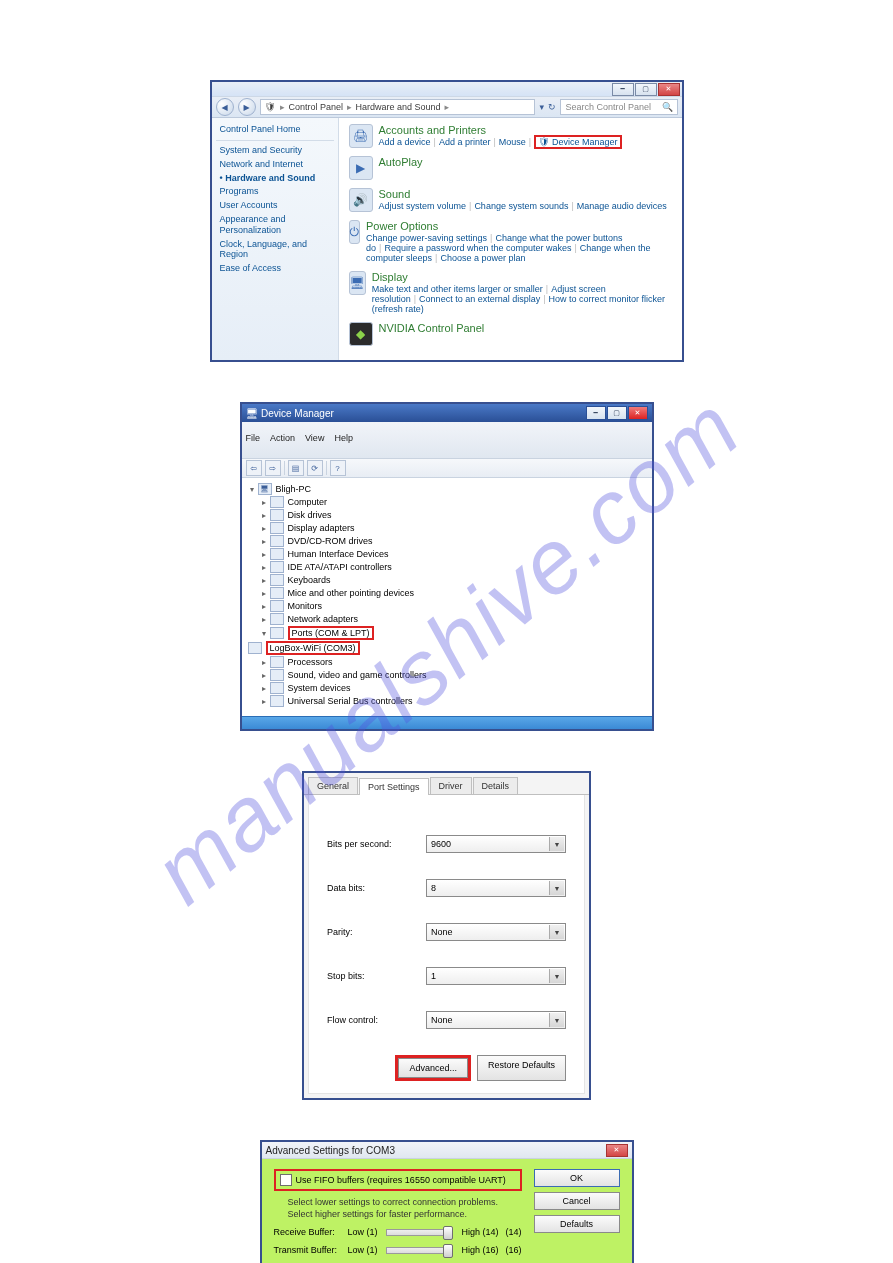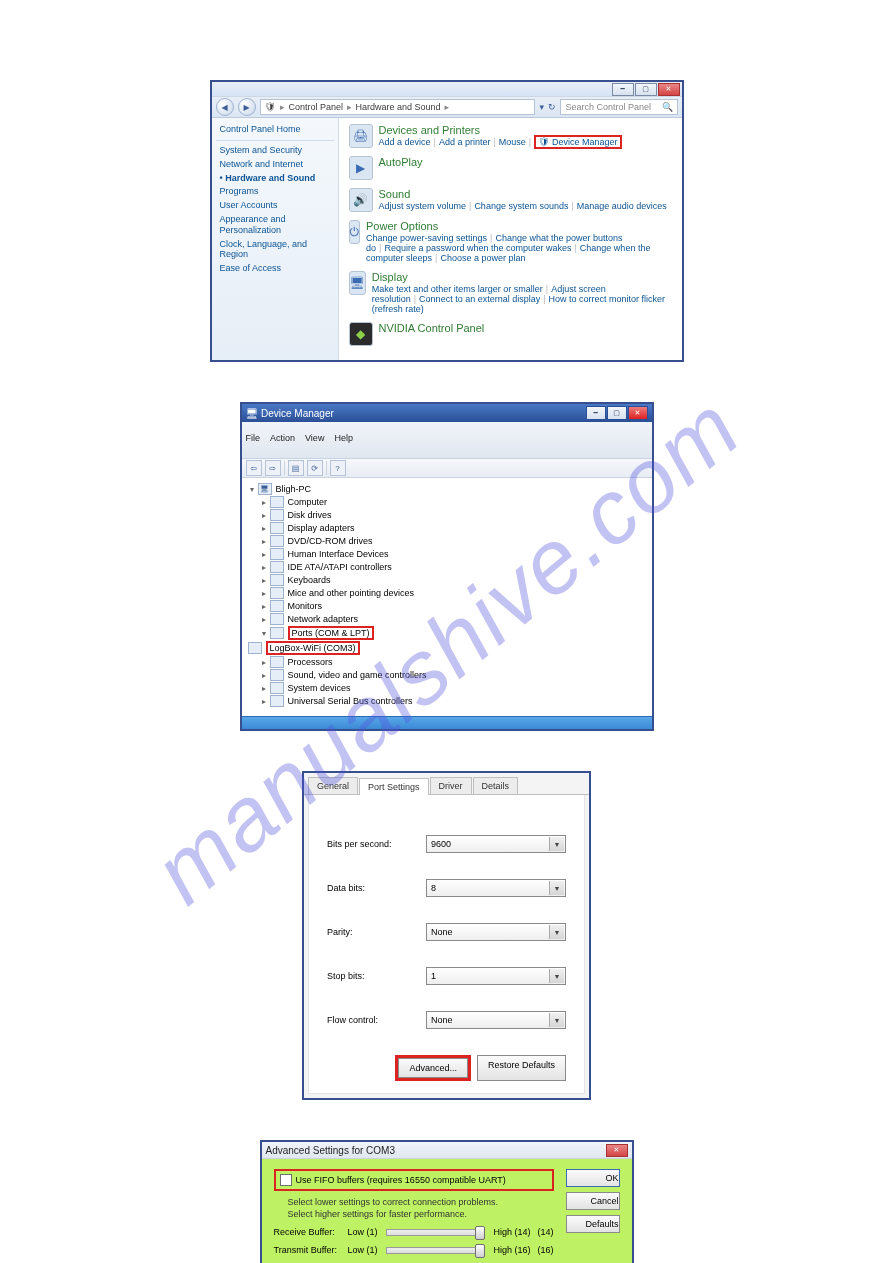--- a/index.html
+++ b/index.html
@@ -74,21 +74,21 @@
   .slrow{display:flex;align-items:center;margin:8px 0}
   .slrow label{min-width:70px}
   .low{margin:0 4px}
   .slider{flex:1;height:5px;border:1px solid #9a9a9a;background:linear-gradient(#eee,#ddd);position:relative;margin:0 4px}
   .thumb{position:absolute;right:-3px;top:-4px;width:8px;height:12px;background:linear-gradient(#fff,#cfcfcf);border:1px solid #6f6f6f;border-radius:2px}
   .high{margin:0 3px 0 6px}
   .val{width:20px;text-align:right}
   .comrow{display:flex;align-items:flex-end;margin-top:18px}
   .comrow .combo{width:60px;margin-left:6px}
   .as-right{display:flex;flex-direction:column;gap:5px}
-  .as-right .wbtn{width:52px;text-align:right;padding:3px 0}
+  .as-right .wbtn{width:52px;text-align:center;padding:3px 16px}
 </style>
 </head>
 <body>
 
 <div class="page">
   <div class="watermark">manualshive.com</div>
 
   <div class="shot cp">
     <div class="titlebar">
       <div class="winbtn">━</div>
@@ -126,21 +126,21 @@
             <div class="navitem">User Accounts</div>
             <div class="navitem">Appearance and Personalization</div>
             <div class="navitem">Clock, Language, and Region</div>
             <div class="navitem">Ease of Access</div>
           </div>
       </div>
       <div class="cp-main" id="cp-cats">
           <div class="cat">
             <div class="caticon">🖨</div>
             <div class="catbody">
-              <div class="cattitle">Devices and Printers</div>
+              <div class="cattitle">Accounts and Printers</div>
               <div class="catlinks"><span>Add a device</span><span class="pipe">|</span><span>Add a printer</span><span class="pipe">|</span><span>Mouse</span><span class="pipe">|</span><span class="redbox"><span>🛡 </span><span>Device Manager</span></span></div>
             </div>
           </div>
           <div class="cat">
             <div class="caticon">▶</div>
             <div class="catbody">
               <div class="cattitle">AutoPlay</div>
             </div>
           </div>
           <div class="cat">

